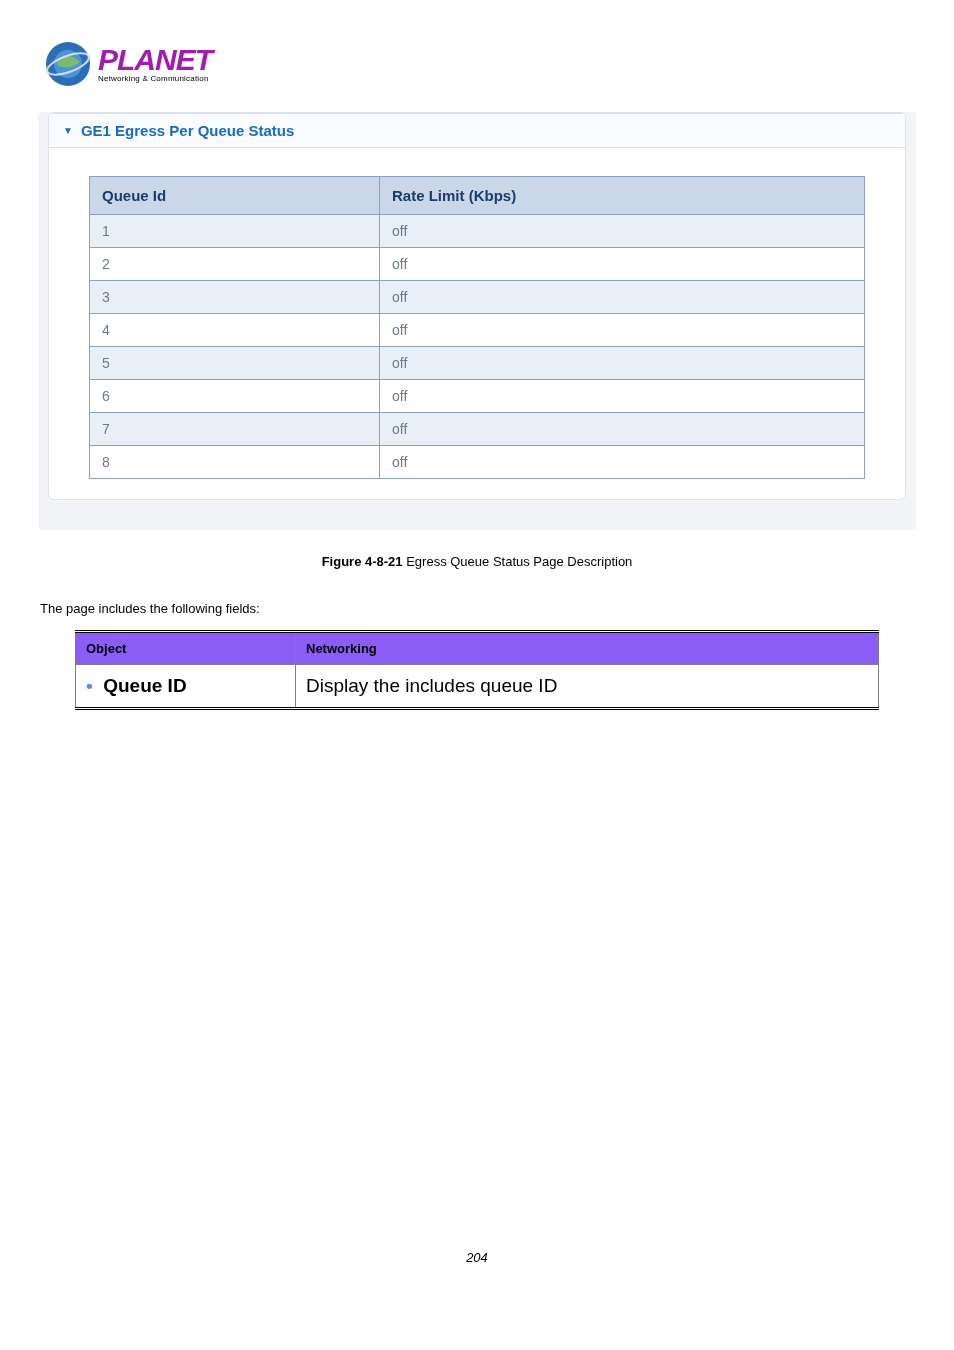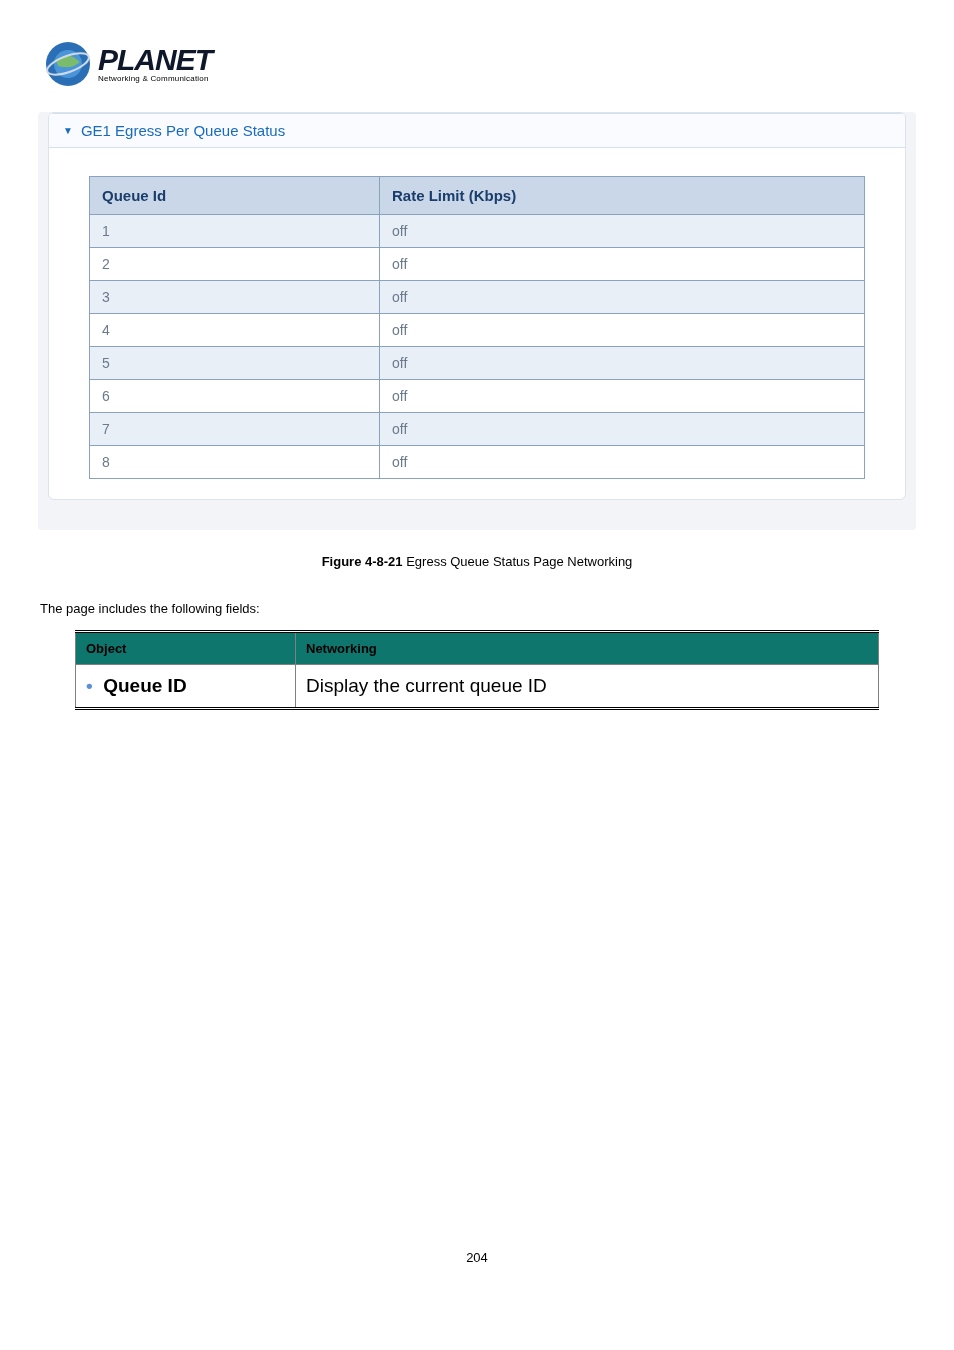--- a/index.html
+++ b/index.html
@@ -26,21 +26,21 @@
   .logo-text-wrap {
     display: flex;
     flex-direction: column;
     line-height: 1;
   }
   .logo-main {
     font-weight: 900;
     font-size: 30px;
     font-style: italic;
     letter-spacing: -1px;
-    color: #0f172a;
+    color: #a21caf;
     font-family: Arial Black, Arial, sans-serif;
   }
   .logo-sub {
     font-size: 8px;
     font-weight: normal;
     color: #000;
     letter-spacing: 0.2px;
   }
   .panel-outer {
     background: #f2f4f7;
@@ -63,21 +63,21 @@
     display: flex;
     align-items: center;
     gap: 8px;
   }
   .panel-header .caret {
     color: #1a6bbf;
     font-size: 10px;
   }
   .panel-title {
     color: #1a6bbf;
-    font-weight: normal;
+    font-weight: bold;
     font-size: 15px;
   }
   .panel-body {
     padding: 28px 40px 20px 40px;
   }
   .status-table {
     width: 100%;
     border-collapse: collapse;
     border: 1px solid #8aa2bd;
   }
@@ -114,21 +114,21 @@
     font-size: 13px;
   }
   .fields-table {
     width: calc(100% - 110px);
     margin: 0 55px;
     border-collapse: collapse;
     border-top: 3px double #000;
     border-bottom: 3px double #000;
   }
   .fields-table th {
-    background: #0f766e;
+    background: #8b5cf6;
     text-align: left;
     padding: 8px 10px;
     border: 1px solid #808080;
     font-weight: bold;
     font-size: 13px;
   }
   .fields-table td {
     padding: 10px;
     border: 1px solid #808080;
     vertical-align: middle;
@@ -141,20 +141,21 @@
     color: #5b8fd6;
     font-weight: bold;
   }
   .obj-name {
     font-weight: bold;
   }
   .page-number {
     text-align: center;
     margin-top: 540px;
     font-size: 13px;
+    font-style: italic;
   }
 </style>
 </head>
 <body>
 
 <div class="logo">
   <span class="logo-icon">
     <svg viewBox="0 0 48 48" width="48" height="48">
       <circle cx="24" cy="24" r="22" fill="#2a6fb5"></circle>
       <circle cx="24" cy="24" r="14" fill="#4a95d9"></circle>
@@ -215,35 +216,35 @@
             <td>8</td>
             <td>off</td>
           </tr>
         </tbody>
       </table>
     </div>
   </div>
 </div>
 
 <p class="figure-caption">
-  <b>Figure 4-8-21</b><span> Egress Queue Status Page Networking</span>
+  <b>Figure 4-8-21</b><span> Egress Queue Status Page Description</span>
 </p>
 
 <p class="paragraph">The page includes the following fields:</p>
 
 <table class="fields-table">
   <thead>
     <tr>
       <th class="obj-cell">Object</th>
       <th>Networking</th>
     </tr>
   </thead>
   <tbody>
     <tr>
       <td class="obj-cell">
         <span class="obj-bullet">•</span>&nbsp;&nbsp;<span class="obj-name">Queue ID</span>
       </td>
-      <td>Display the current queue ID</td>
+      <td>Display the includes queue ID</td>
     </tr>
   </tbody>
 </table>
 
 <div class="page-number">204</div>
 
 </body></html>

